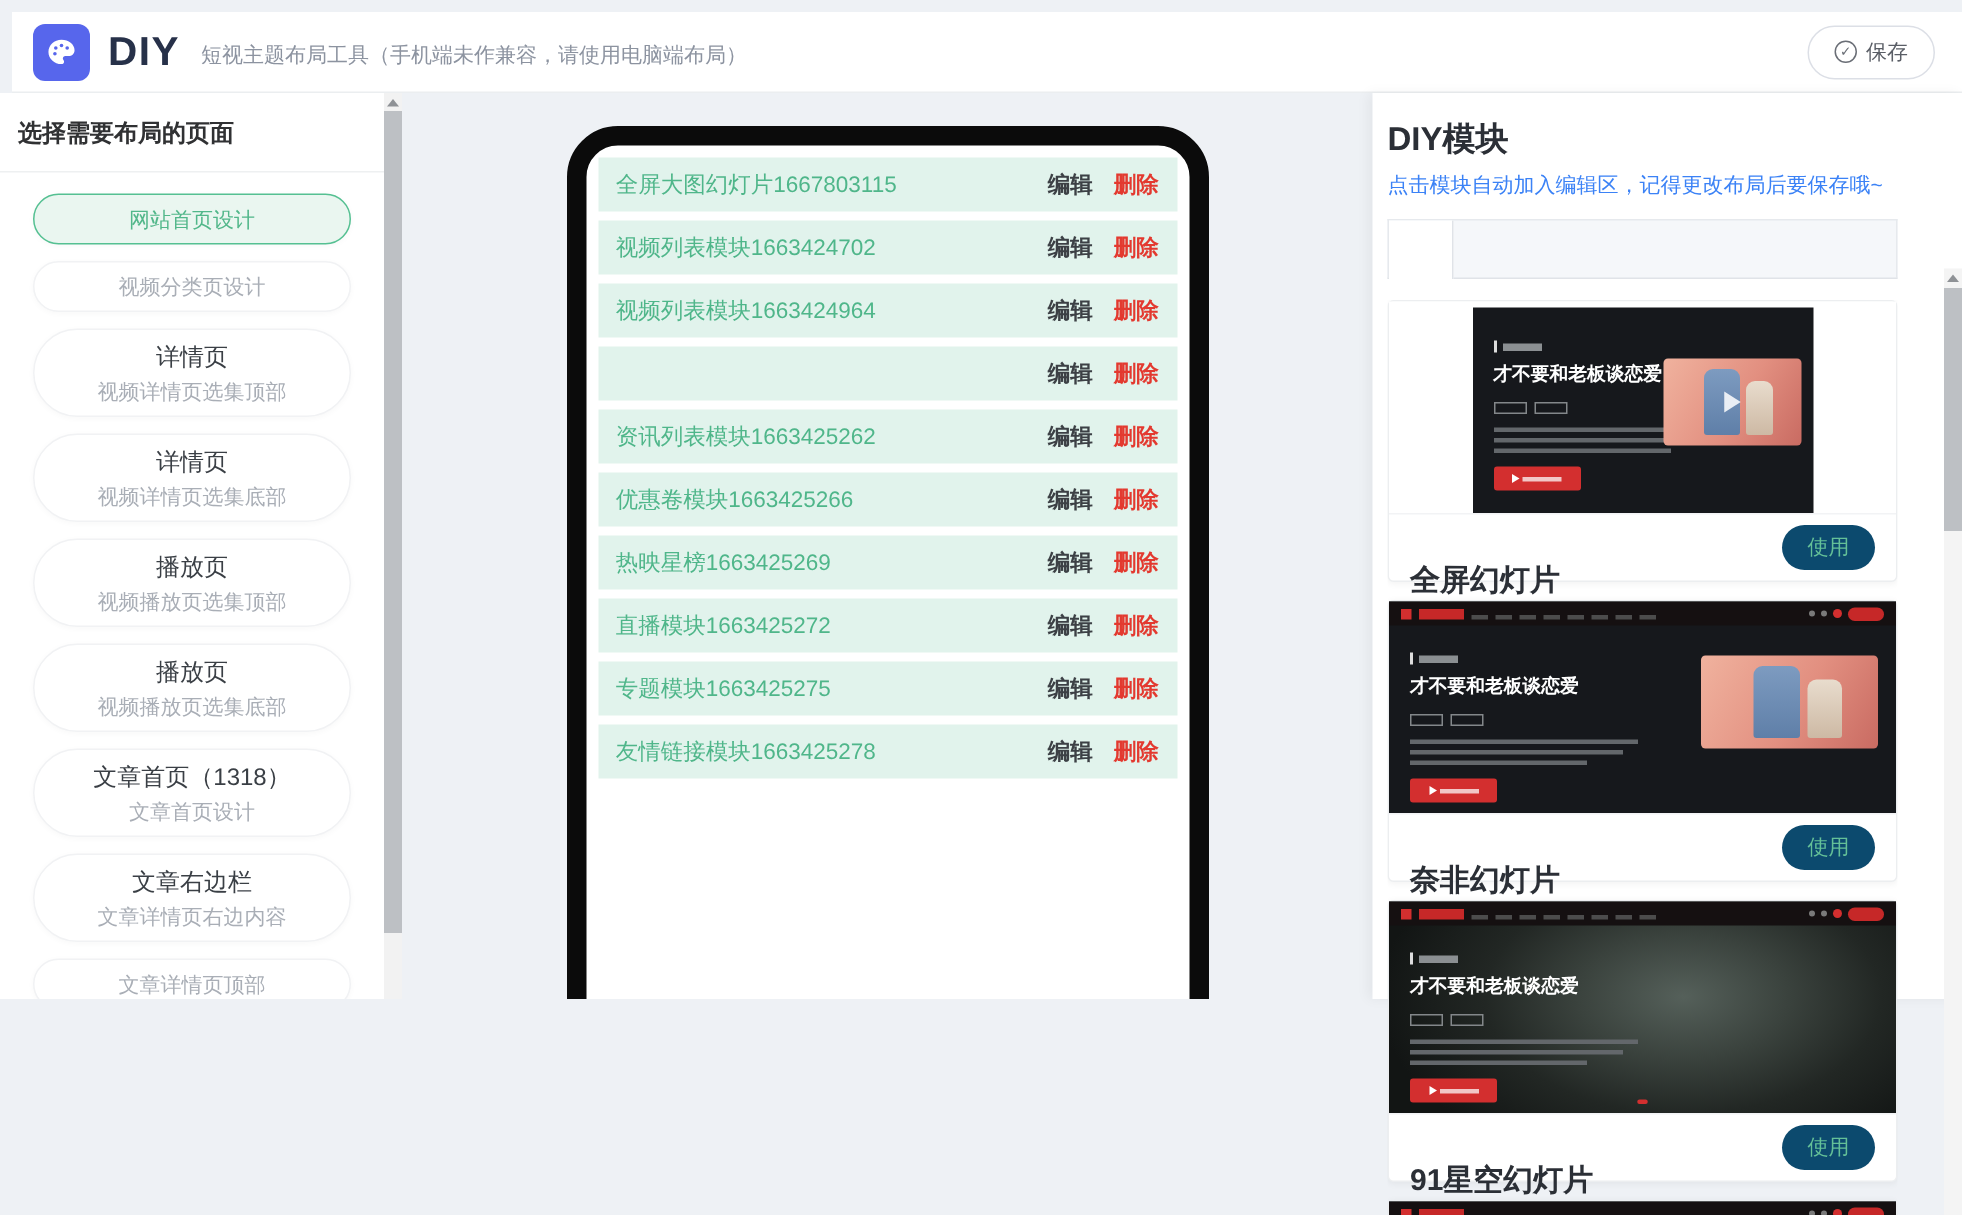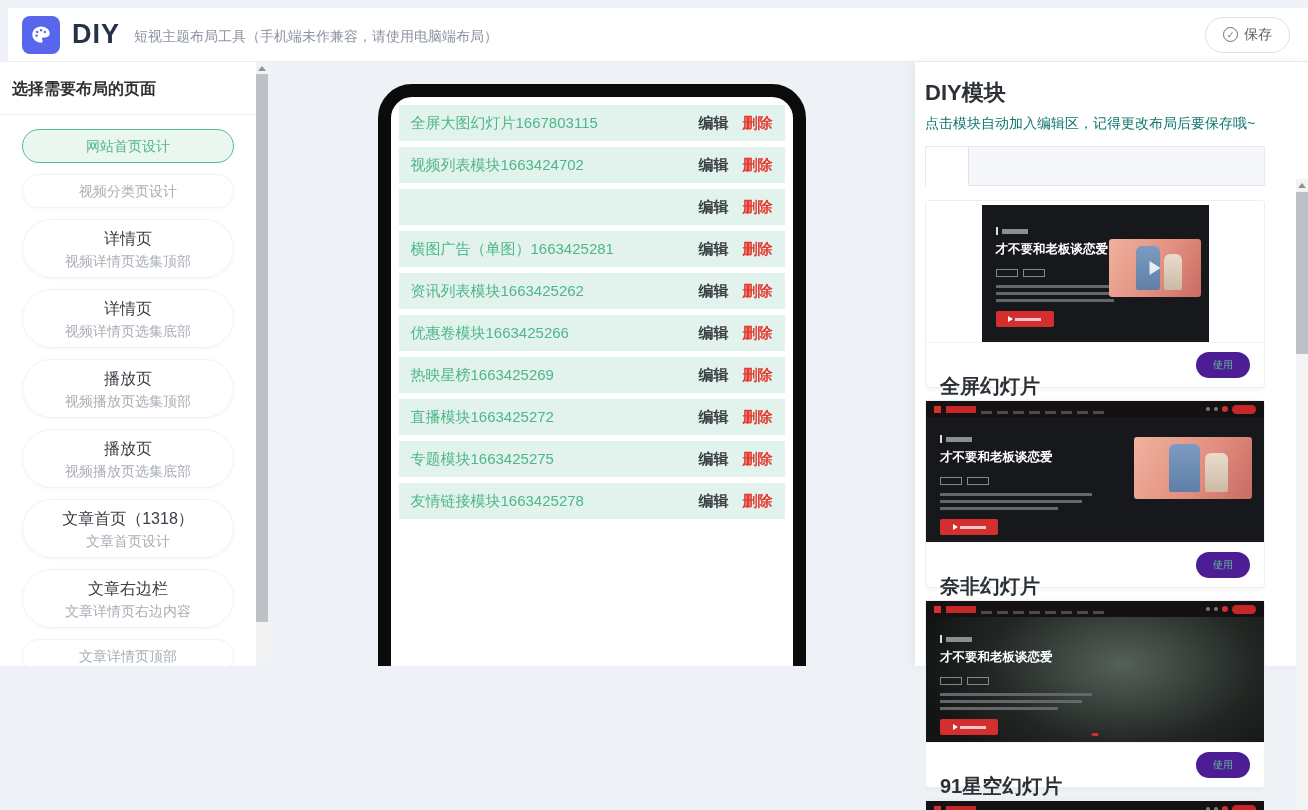--- a/index.html
+++ b/index.html
@@ -54,21 +54,21 @@
   .mod-row { height:36px; margin-bottom:6px; background:#e1f3ec; display:flex; align-items:center;
              padding:0 12px; font-size:15px;justify-content:flex-end; }
   .mod-name { color:#4fb68a; flex:1; }
   .mod-edit { color:#3c4045; font-weight:700; margin-right:14px; cursor:pointer; }
   .mod-del  { color:#e3392f; font-weight:700; cursor:pointer; }
 
   
   .panel { width:393px; background:#fff; position:relative; padding:16px 0 0 10px;
            box-shadow:-3px 0 8px rgba(0,0,0,0.05); }
   .panel-title { font-size:22px; font-weight:800; color:#2b2f36; }
-  .panel-sub { font-size:14px; color:#0f766e; margin-top:7px; }
+  .panel-sub { font-size:14px; color:#3b82f6; margin-top:7px; }
   .tabs { width:340px; margin-top:13px; display:flex; background:#f5f7fa;
           border:1px solid #e6e9ed; border-bottom:1px solid #e0e3e8; height:40px; }
   .tab { padding:0 21px; line-height:39px; font-size:14px; color:#33373d; cursor:pointer; }
   .tab.active { background:#fff; border-right:1px solid #e0e3e8; margin-bottom:-1px; }
 
   .cards { width:340px; margin-top:14px; height:620px; overflow:hidden; }
   .card { border:1px solid #eceef0; border-radius:4px; background:#fff; margin-bottom:12px;
           box-shadow:0 1px 5px rgba(0,0,0,0.05); cursor:pointer; }
   .preview { height:141px; position:relative; overflow:hidden; background:#16181c; }
   .pv-box { position:relative; width:100%; height:100%; background:#16181c; }
@@ -111,21 +111,21 @@
   .play { display:none; position:absolute; left:50%; top:50%; transform:translate(-50%,-50%);
           width:0; height:0; border-top:7px solid transparent; border-bottom:7px solid transparent;
           border-left:11px solid rgba(255,255,255,0.85); }
   .card.centered .play { display:block; }
   .pv-dot { display:none; position:absolute; bottom:6px; left:50%; transform:translateX(-50%);
             width:7px; height:3px; background:#d32f2f; border-radius:2px; }
   .card.navbar-face .pv-dot { display:block; }
 
   .caption { display:flex; align-items:center; height:45px; padding:0 14px; border-top:1px solid #f2f3f5; }
   .card-name { font-size:20px; font-weight:700; color:#2b2f36; flex:1;margin-top:43px; }
-  .use-btn { background:#4c1d95; color:#64c098; font-size:10px; padding:6px 17px; border-radius:16px;
+  .use-btn { background:#0c4a6e; color:#64c098; font-size:14px; padding:6px 17px; border-radius:16px;
              cursor:pointer; }
 </style>
 </head>
 <body>
 
 <header class="topbar">
   <div class="logo-box">
     <svg width="24" height="24" viewBox="0 0 24 24">
       <path d="M12 3.5c-4.8 0-8.7 3.6-8.7 8.1 0 4.5 3.9 8.1 8.7 8.1 1 0 1.7-.7 1.7-1.6 0-.4-.2-.8-.4-1.1-.3-.3-.4-.6-.4-1 0-.9.7-1.6 1.7-1.6h1.9c2.6 0 4.2-1.6 4.2-3.9C20.7 6.6 16.8 3.5 12 3.5z" fill="#fff"></path>
       <circle cx="8.2" cy="9" r="1.2" fill="#5766ec"></circle>
@@ -202,25 +202,25 @@
             <span class="mod-name">全屏大图幻灯片1667803115</span>
             <span class="mod-edit">编辑</span>
             <span class="mod-del">删除</span>
           </div>
           <div class="mod-row">
             <span class="mod-name">视频列表模块1663424702</span>
             <span class="mod-edit">编辑</span>
             <span class="mod-del">删除</span>
           </div>
           <div class="mod-row">
-            <span class="mod-edit">编辑</span>
-            <span class="mod-del">删除</span>
-          </div>
-          <div class="mod-row">
-            <span class="mod-name">横图广告（单图）1663425281</span>
+            <span class="mod-name">视频列表模块1663424964</span>
+            <span class="mod-edit">编辑</span>
+            <span class="mod-del">删除</span>
+          </div>
+          <div class="mod-row">
             <span class="mod-edit">编辑</span>
             <span class="mod-del">删除</span>
           </div>
           <div class="mod-row">
             <span class="mod-name">资讯列表模块1663425262</span>
             <span class="mod-edit">编辑</span>
             <span class="mod-del">删除</span>
           </div>
           <div class="mod-row">
             <span class="mod-name">优惠卷模块1663425266</span>

